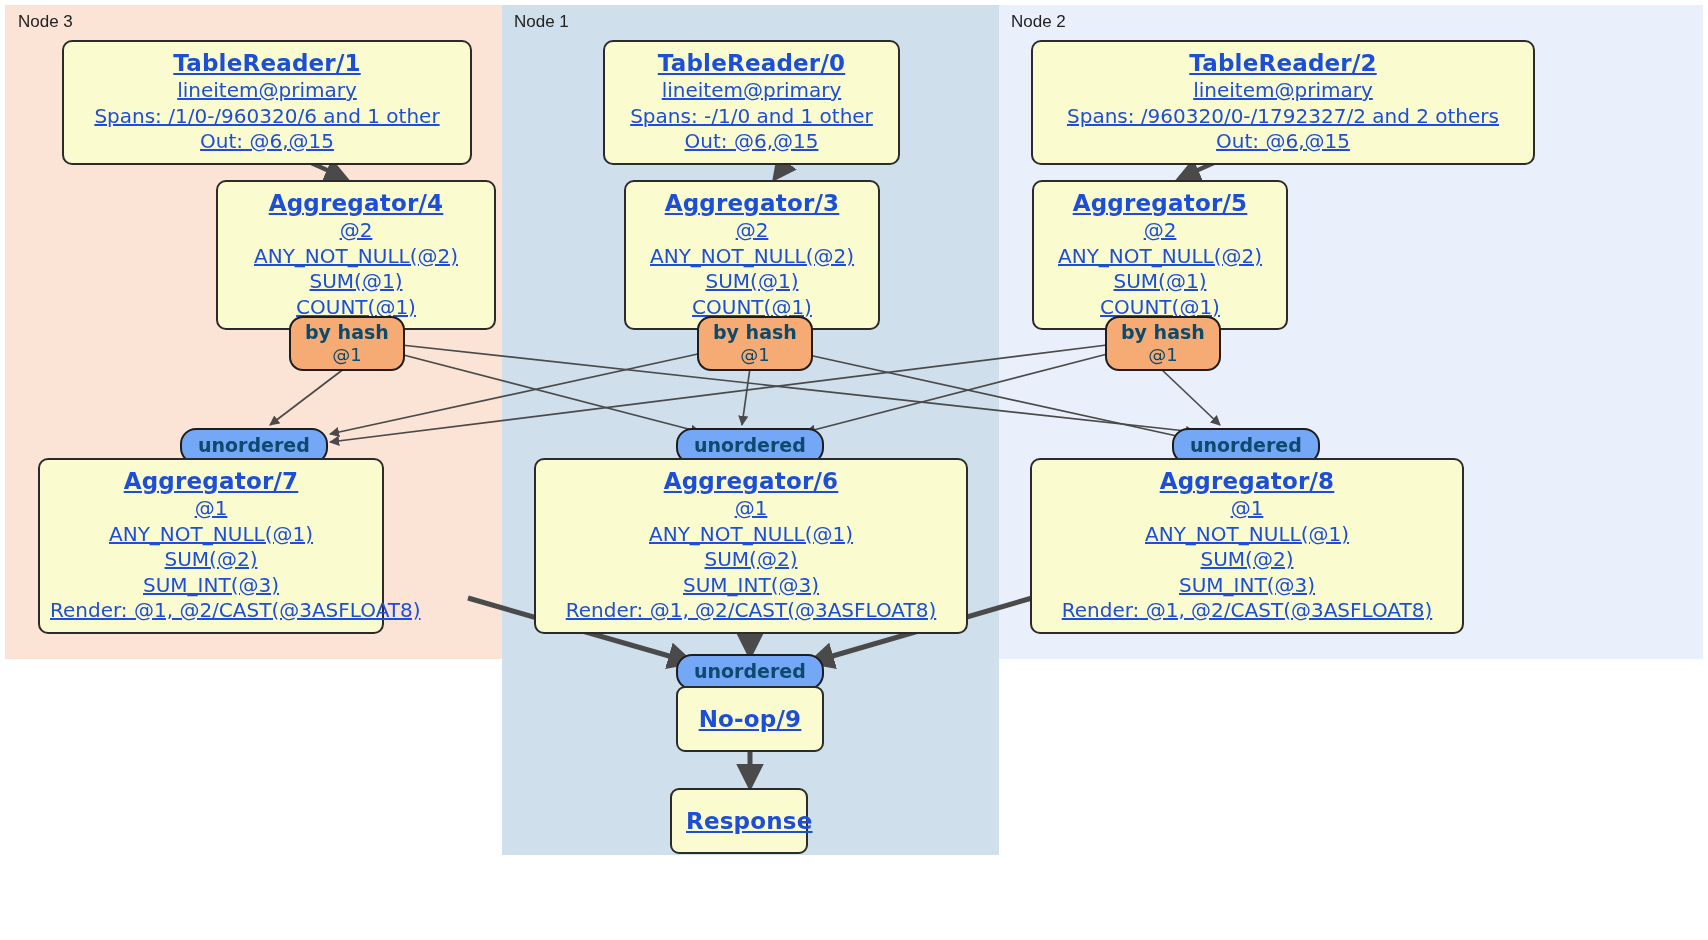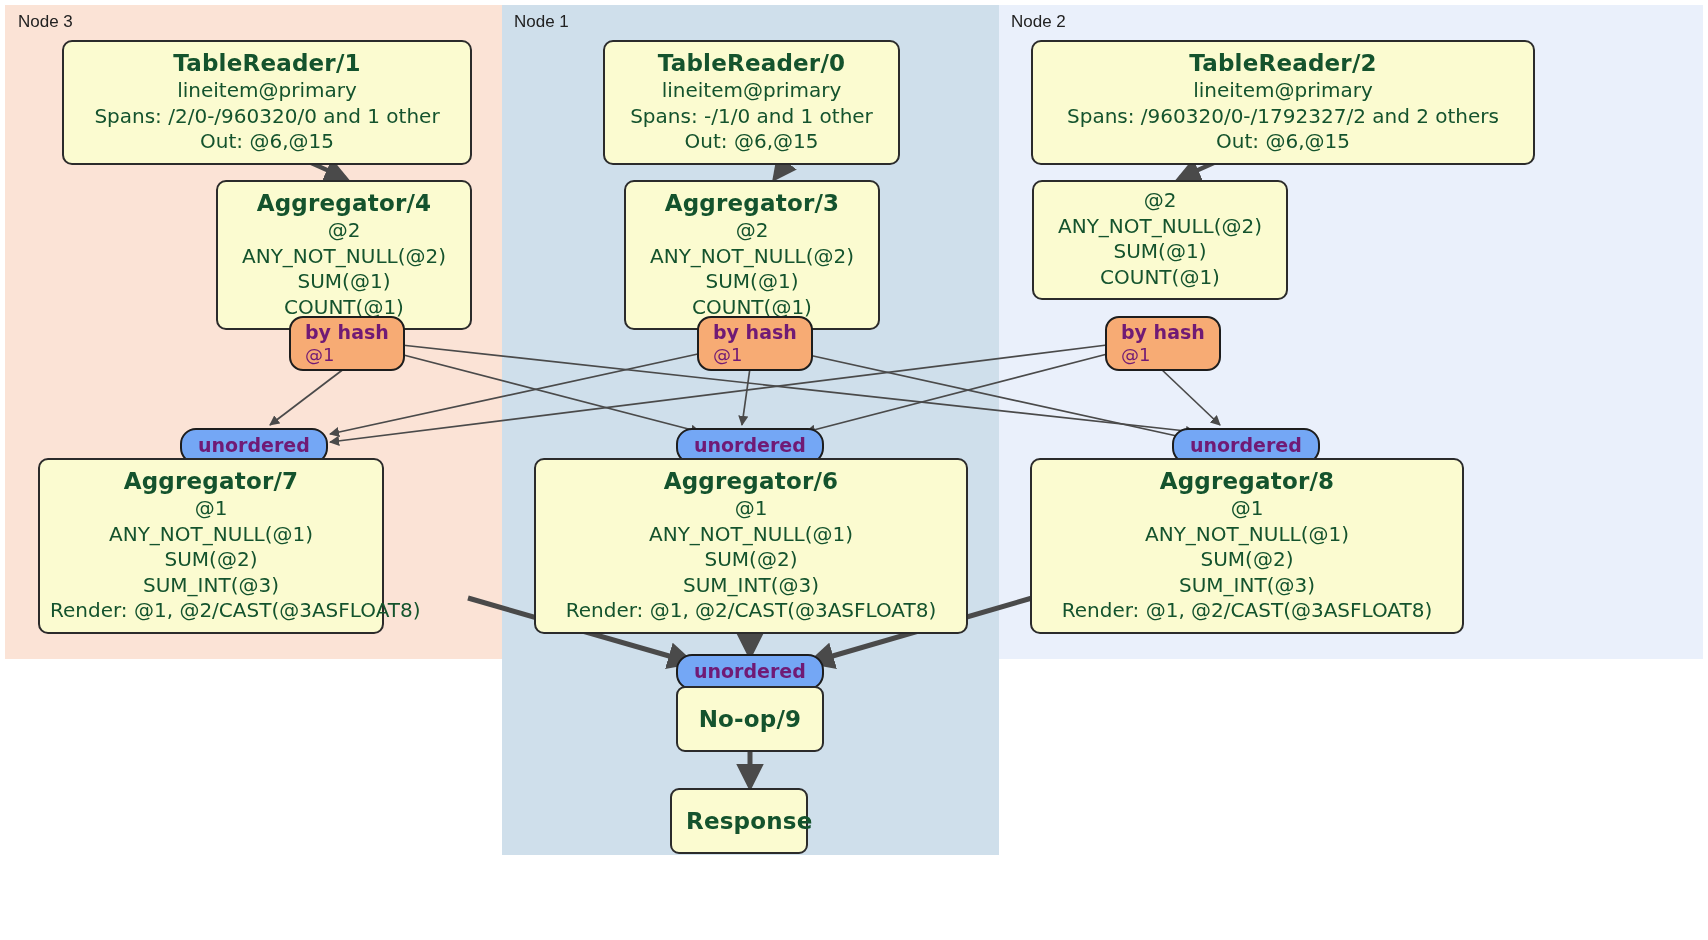--- a/index.html
+++ b/index.html
@@ -45,24 +45,25 @@
 
   
   .proc-box {
     position: absolute;
     box-sizing: border-box;
     background: #fbfbd0;
     border: 2px solid #2b2b2b;
     border-radius: 10px;
     text-align: center;
     padding: 6px 10px 8px 10px;
-    color: #14532d;
+    color: #1d4ed8;
     font-size: 20px;
     line-height: 25px;
     white-space: nowrap;
+    text-decoration: underline;
   }
   .proc-title {
     font-weight: bold;
     font-size: 23px;
     line-height: 30px;
     letter-spacing: 0.2px;
   }
   .proc-line {
     font-size: 20px;
     line-height: 25.5px;
@@ -76,21 +77,22 @@
   .proc-box.small .proc-title {
     font-size: 23px;
     line-height: 30px;
   }
 
   
   .badge {
     position: absolute;
     box-sizing: border-box;
     border: 2px solid #1d1d1d;
-    color: #701a75;
+    text-align: center;
+    color: #0c4a6e;
     white-space: nowrap;
   }
   .badge-hash {
     background: #f7ab74;
     border-radius: 14px;
     padding: 2px 14px 4px 14px;
   }
   .badge-hash .badge-title {
     font-weight: bold;
     font-size: 19px;
@@ -168,55 +170,56 @@
     </g>
 
     <g stroke="#4a4a4a" stroke-width="5" fill="none">
       <path d="M 750 720 L 750 786" marker-end="url(#arrowThick)"></path>
     </g>
   </svg>
 
   <div class="proc-box" style="left:62px; top:40px; width:410px;">
     <div class="proc-title">TableReader/1</div>
     <div class="proc-line">lineitem@primary</div>
-    <div class="proc-line">Spans: /2/0-/960320/0 and 1 other</div>
+    <div class="proc-line">Spans: /1/0-/960320/6 and 1 other</div>
     <div class="proc-line">Out: @6,@15</div>
   </div>
 
   <div class="proc-box" style="left:603px; top:40px; width:297px;">
     <div class="proc-title">TableReader/0</div>
     <div class="proc-line">lineitem@primary</div>
     <div class="proc-line">Spans: -/1/0 and 1 other</div>
     <div class="proc-line">Out: @6,@15</div>
   </div>
 
   <div class="proc-box" style="left:1031px; top:40px; width:504px;">
     <div class="proc-title">TableReader/2</div>
     <div class="proc-line">lineitem@primary</div>
     <div class="proc-line">Spans: /960320/0-/1792327/2 and 2 others</div>
     <div class="proc-line">Out: @6,@15</div>
   </div>
 
-  <div class="proc-box" style="left:216px; top:180px; width:256px;">
+  <div class="proc-box" style="left:216px; top:180px; width:280px;">
     <div class="proc-title">Aggregator/4</div>
     <div class="proc-line">@2</div>
     <div class="proc-line">ANY_NOT_NULL(@2)</div>
     <div class="proc-line">SUM(@1)</div>
     <div class="proc-line">COUNT(@1)</div>
   </div>
 
   <div class="proc-box" style="left:624px; top:180px; width:256px;text-align:center;">
     <div class="proc-title">Aggregator/3</div>
     <div class="proc-line">@2</div>
     <div class="proc-line">ANY_NOT_NULL(@2)</div>
     <div class="proc-line">SUM(@1)</div>
     <div class="proc-line">COUNT(@1)</div>
   </div>
 
   <div class="proc-box" style="left:1032px; top:180px; width:256px;">
+    <div class="proc-title">Aggregator/5</div>
     <div class="proc-line">@2</div>
     <div class="proc-line">ANY_NOT_NULL(@2)</div>
     <div class="proc-line">SUM(@1)</div>
     <div class="proc-line">COUNT(@1)</div>
   </div>
 
   <div class="badge badge-hash" style="left:289px; top:316px;">
     <div class="badge-title">by hash</div>
     <div class="badge-sub">@1</div>
   </div>

